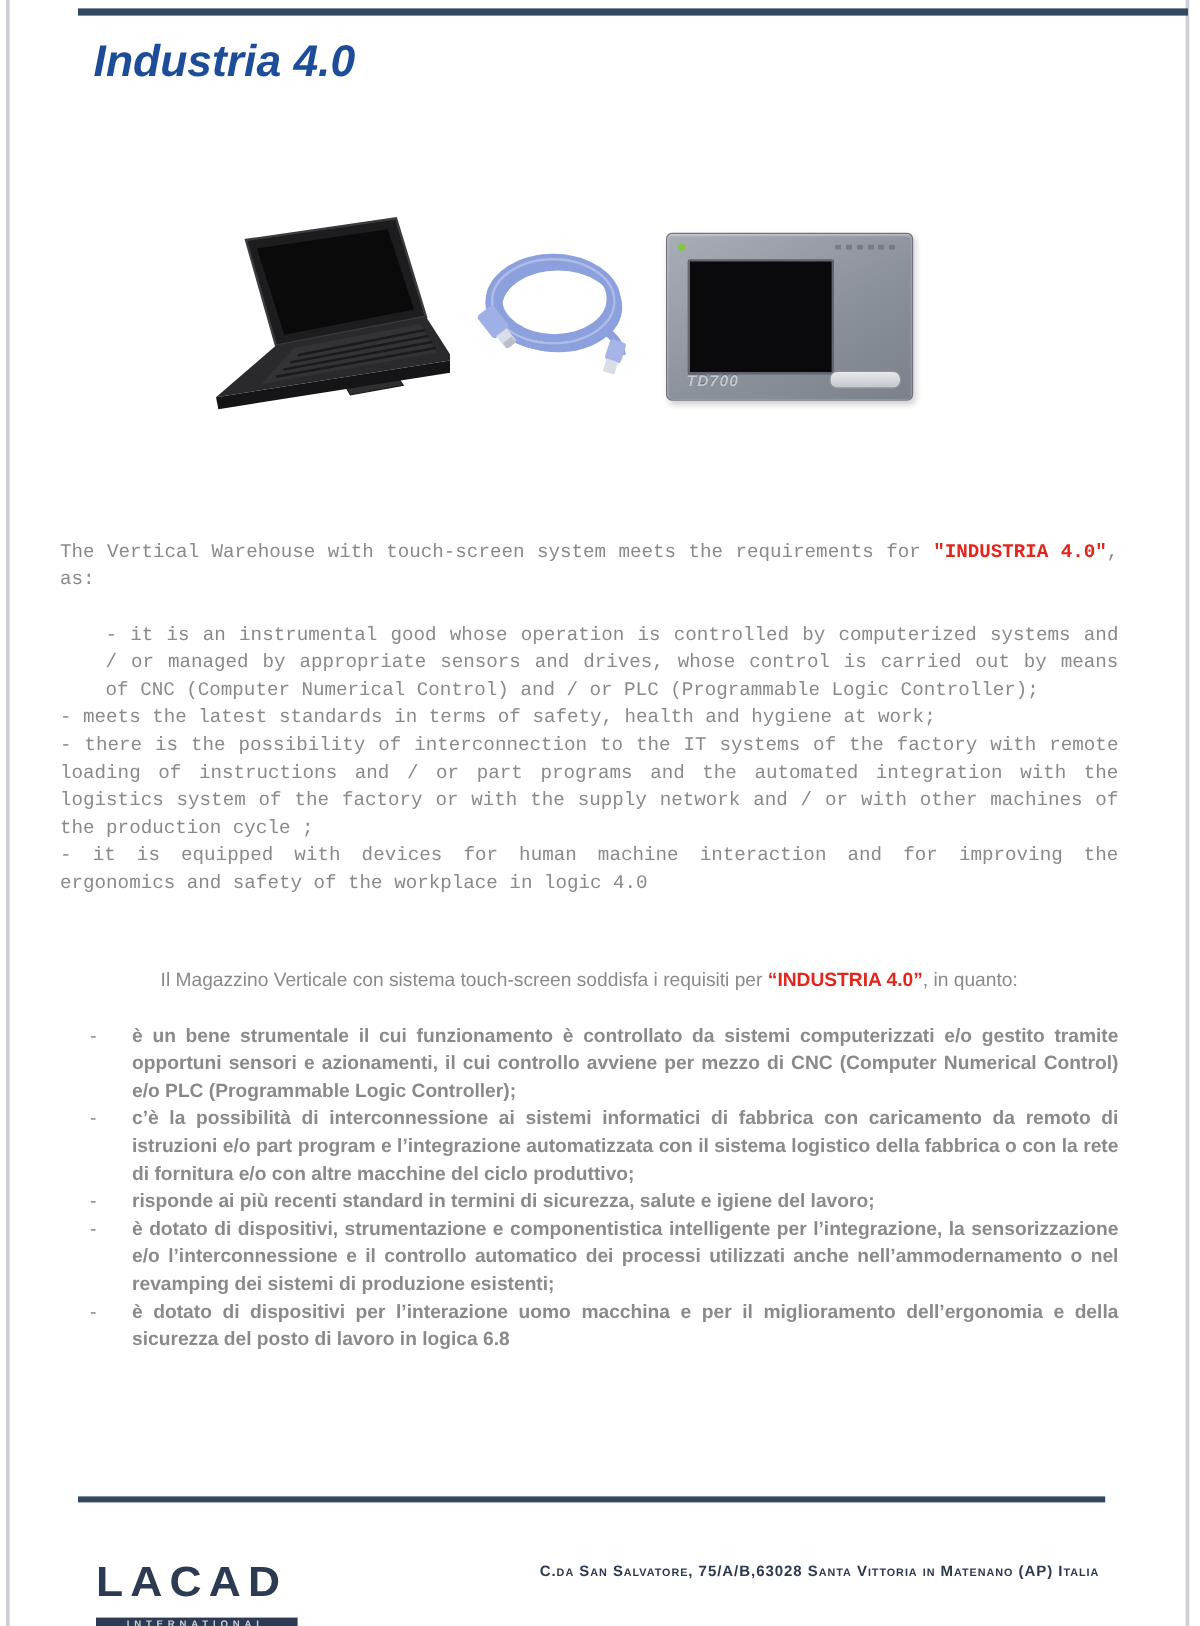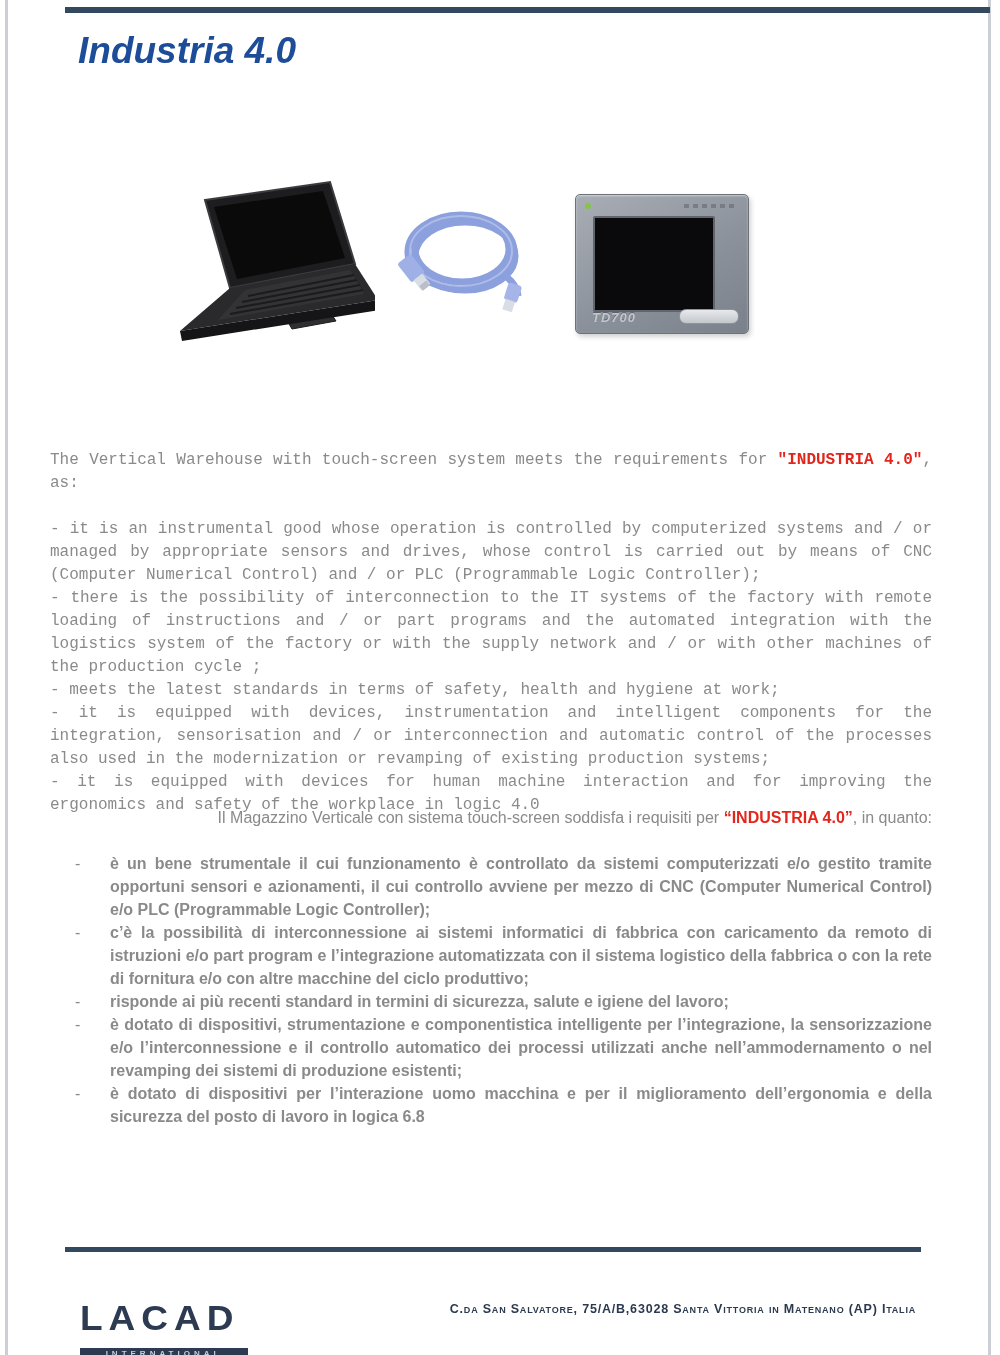--- a/index.html
+++ b/index.html
@@ -16,47 +16,48 @@
   .page-title{
     position:absolute;left:50px;top:30px;
     font-size:37px;font-weight:bold;font-style:italic;
     color:#1d4c99;letter-spacing:0px;margin-left:28px;
   }
   
   .img-row{position:absolute;left:0;top:0;}
   .laptop-svg{position:absolute;left:150px;top:178px;}
   .cable-svg{position:absolute;left:383px;top:202px;}
   .panel{
-    position:absolute;left:575px;top:194px;width:172px;height:138px;
+    position:absolute;left:555px;top:194px;width:172px;height:138px;
     background:linear-gradient(150deg,#a9aeb6 0%,#8c929b 55%,#7b818a 100%);
     border:1px solid #6d727a;border-radius:5px;
     box-shadow:inset 0 1px 2px rgba(255,255,255,.5), 2px 3px 5px rgba(0,0,0,.18);
+    padding-left:32px;
   }
   .panel-screen{
     position:absolute;left:17px;top:21px;width:118px;height:92px;
     background:#0a0a0c;border:2px solid #61666e;border-radius:2px;
   }
   .panel-led{position:absolute;left:9px;top:8px;width:6px;height:6px;border-radius:50%;background:#86c445;}
   .panel-marks{position:absolute;right:12px;top:9px;width:52px;height:4px;
     background:repeating-linear-gradient(90deg,#6b7078 0 5px,transparent 5px 9px);opacity:.7;}
   .panel-label{
     position:absolute;left:16px;bottom:8px;font-size:13px;font-weight:bold;font-style:italic;
     color:#c3c8cf;text-shadow:0 -1px 0 #5d626a;letter-spacing:1px;
   }
   .panel-button{
     position:absolute;right:9px;bottom:9px;width:58px;height:13px;border-radius:7px;
     background:linear-gradient(#e7e9ec,#c3c7cc);border:1px solid #8f949b;
   }
   
   .bodytext{color:#8a8a8a;font-size:16px;line-height:23px;}
   .en-block{position:absolute;left:50px;top:449px;width:882px;}
   .en-block p{margin:0;text-align:justify;font-family:Liberation Mono, monospace;}
-  .en-block p.gap{margin-top:23px;}
+  .en-block p.gap{margin-top:23px;margin-left:38px;}
   .red{color:#e2261b;font-weight:bold;}
-  .it-intro{position:absolute;left:50px;top:806px;width:882px;text-align:right;}
+  .it-intro{position:absolute;left:50px;top:806px;width:882px;text-align:center;}
   .it-bullets{position:absolute;left:75px;top:852px;width:857px;}
   .bullet{display:flex;margin:0;}
   .bullet .dash{width:35px;flex:0 0 35px;}
   .bullet .btxt{flex:1;text-align:justify;font-weight:bold;}
   
   .logo{position:absolute;left:80px;top:1301px;width:175px;color:#2d3b52;}
   .logo-main{font-size:37px;font-weight:bold;letter-spacing:6px;line-height:36px;transform:scaleY(.95);}
   .logo-intl{
     margin-top:11px;width:168px;height:12px;background:#2d3b52;color:#c9ced6;
     font-size:8px;font-weight:bold;letter-spacing:4px;text-align:center;line-height:12px;
@@ -121,23 +122,22 @@
     <div class="panel-marks"></div>
     <div class="panel-screen"></div>
     <div class="panel-label">TD700</div>
     <div class="panel-button"></div>
   </div>
 </div>
 
 <div class="en-block bodytext">
   <p><span>The Vertical Warehouse with touch-screen system meets the requirements for </span><span class="red">"INDUSTRIA 4.0"</span><span>, as:</span></p>
   <p class="gap">- it is an instrumental good whose operation is controlled by computerized systems and / or managed by appropriate sensors and drives, whose control is carried out by means of CNC (Computer Numerical Control) and / or PLC (Programmable Logic Controller);</p>
+  <p>- meets the latest standards in terms of safety, health and hygiene at work;</p>
   <p>- there is the possibility of interconnection to the IT systems of the factory with remote loading of instructions and / or part programs and the automated integration with the logistics system of the factory or with the supply network and / or with other machines of the production cycle ;</p>
-  <p>- meets the latest standards in terms of safety, health and hygiene at work;</p>
-  <p>- it is equipped with devices, instrumentation and intelligent components for the integration, sensorisation and / or interconnection and automatic control of the processes also used in the modernization or revamping of existing production systems;</p>
   <p>- it is equipped with devices for human machine interaction and for improving the ergonomics and safety of the workplace in logic 4.0</p>
 </div>
 
 <div class="it-intro bodytext"><span>Il Magazzino Verticale con sistema touch-screen soddisfa i requisiti per </span><span class="red">“INDUSTRIA 4.0”</span><span>, in quanto:</span></div>
 
 <div class="it-bullets bodytext">
   <div class="bullet">
       <span class="dash">-</span>
       <span class="btxt">è un bene strumentale il cui funzionamento è controllato da sistemi computerizzati e/o gestito tramite opportuni sensori e azionamenti, il cui controllo avviene per mezzo di CNC (Computer Numerical Control) e/o PLC (Programmable Logic Controller);</span>
     </div>

